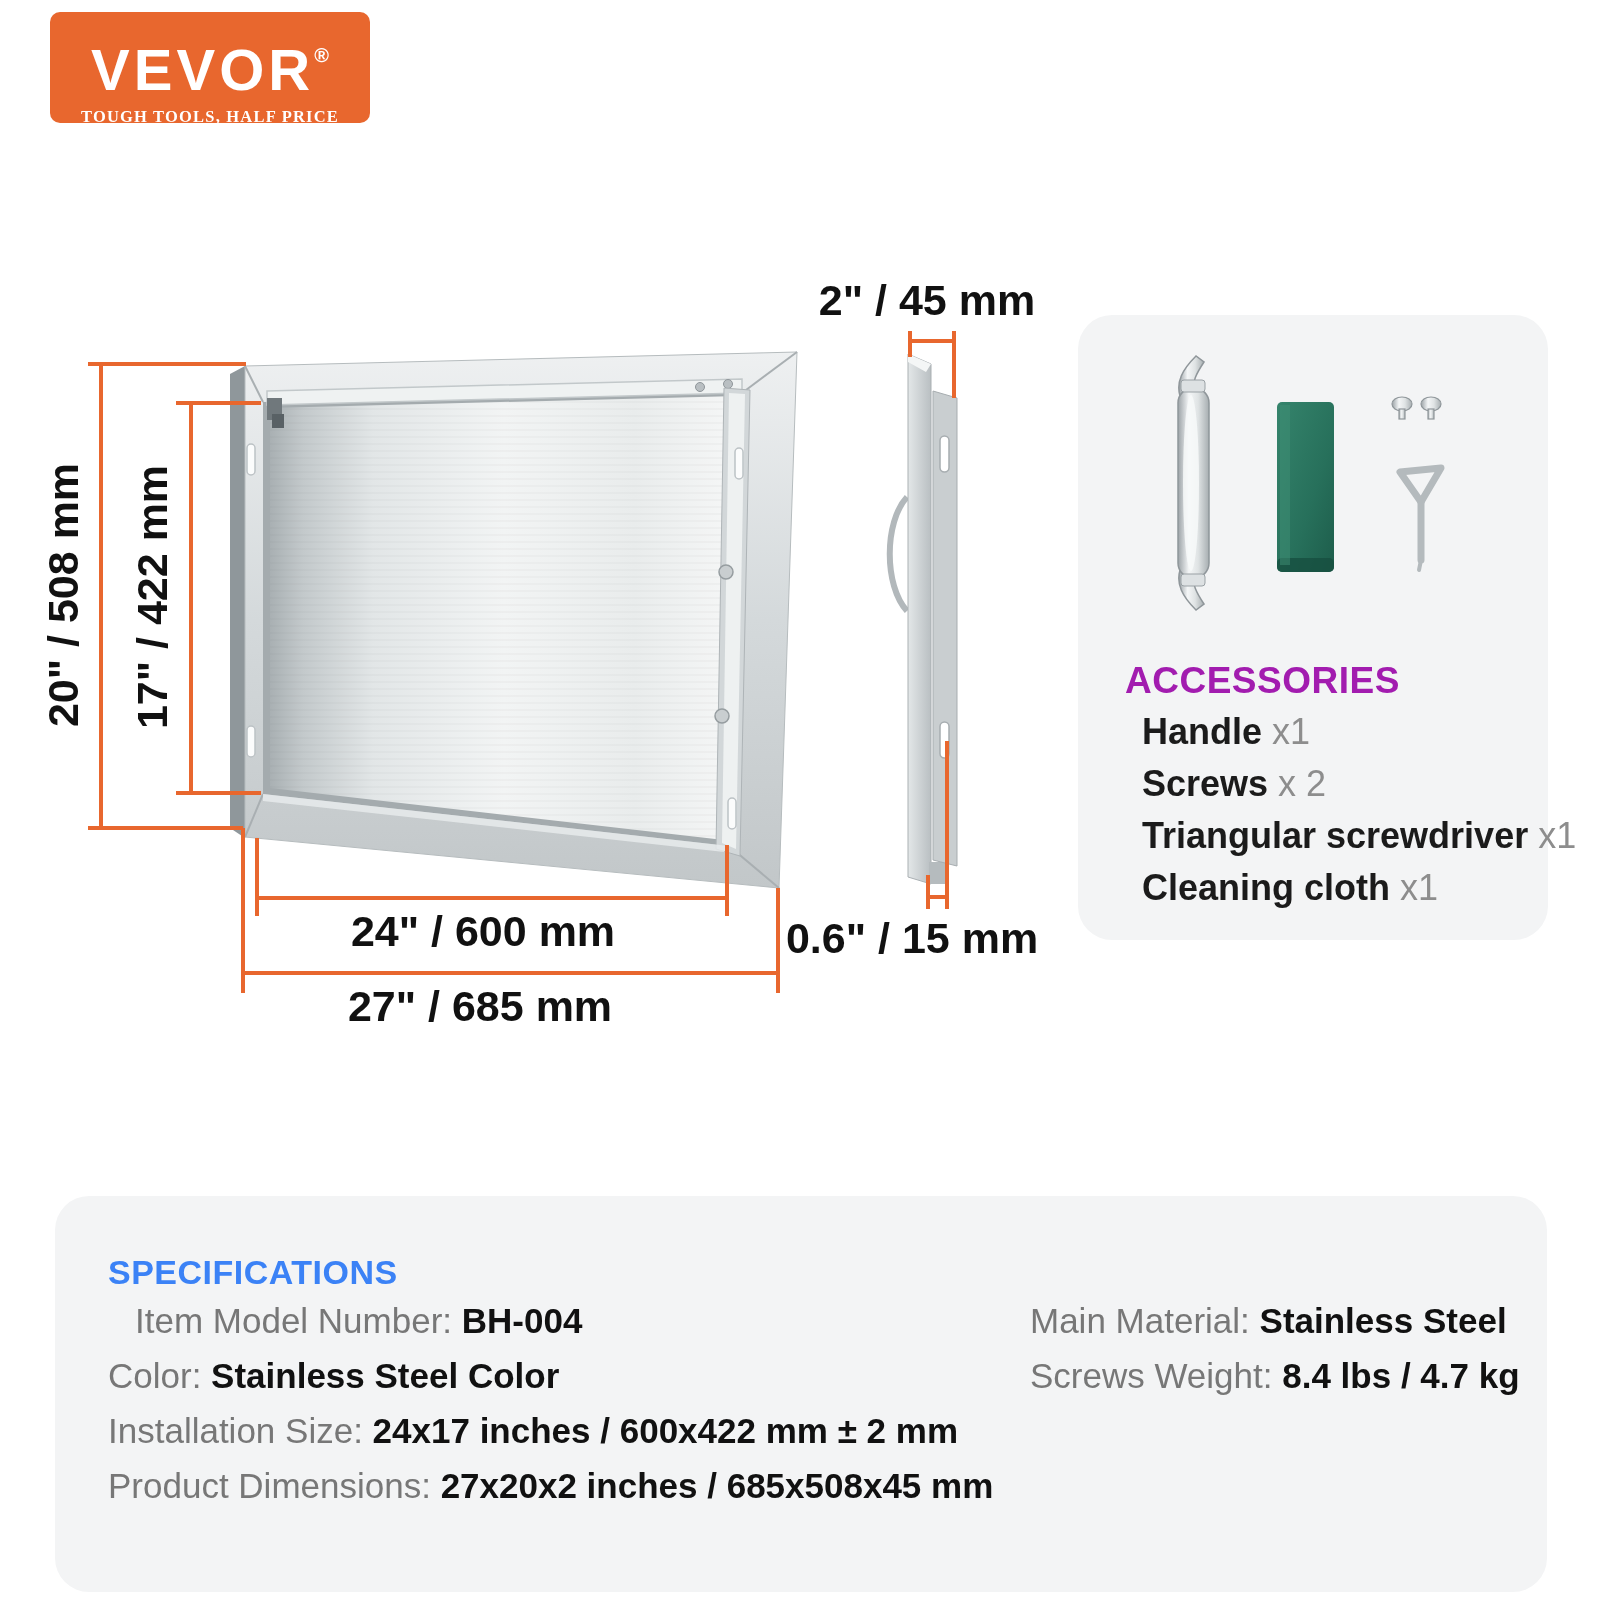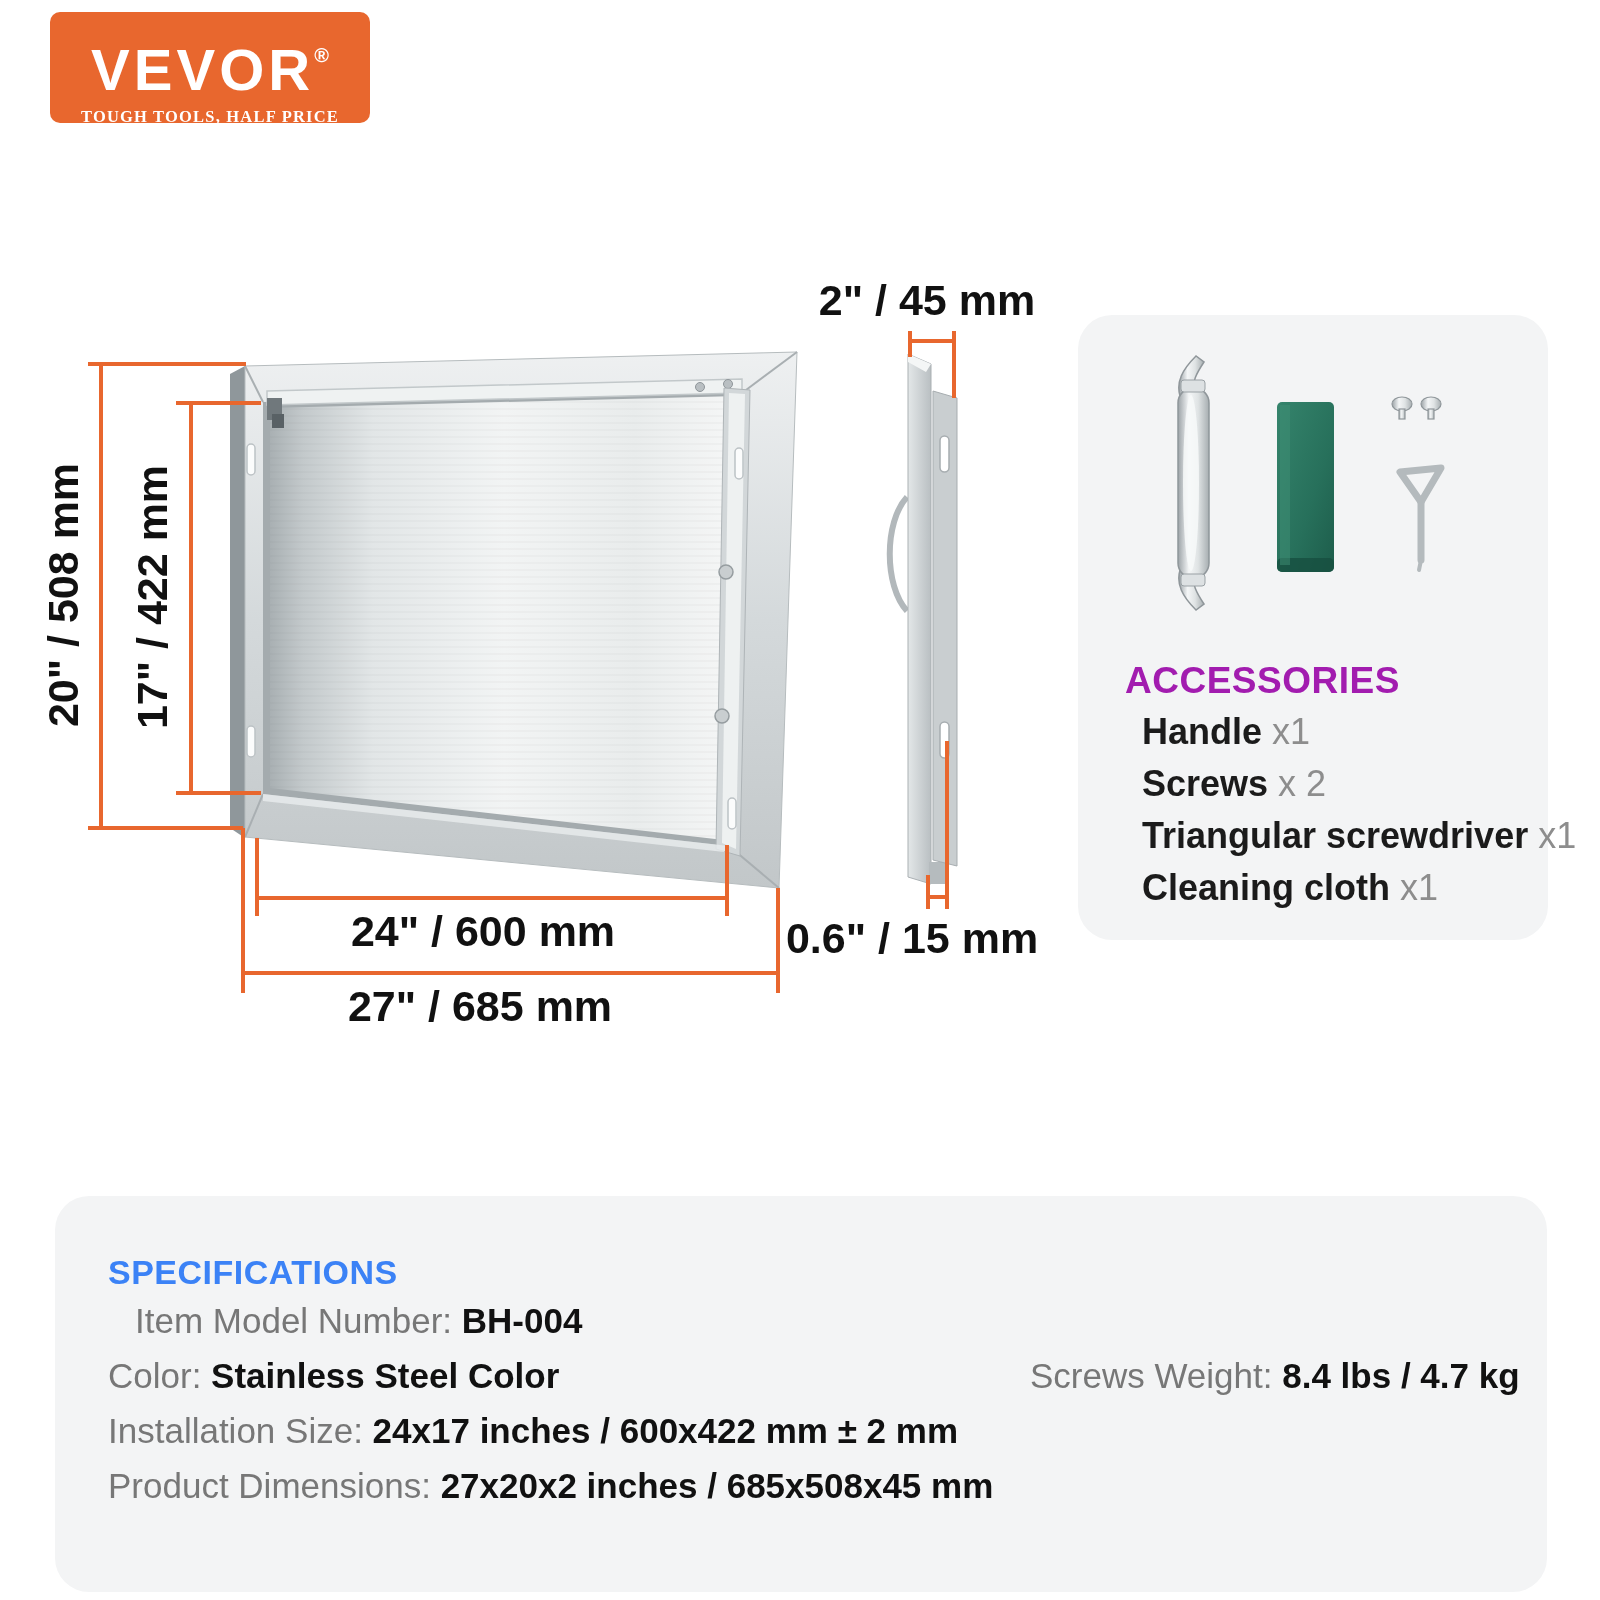--- a/index.html
+++ b/index.html
@@ -245,17 +245,20 @@
   <div class="spec-row" style="left:108px;top:1356px;">
     <span class="spec-label">Color: </span><span class="spec-value">Stainless Steel Color</span>
   </div>
   <div class="spec-row" style="left:108px;top:1411px;">
     <span class="spec-label">Installation Size: </span><span class="spec-value">24x17 inches / 600x422 mm ± 2 mm</span>
   </div>
   <div class="spec-row" style="left:108px;top:1466px;">
     <span class="spec-label">Product Dimensions: </span><span class="spec-value">27x20x2 inches / 685x508x45 mm</span>
   </div>
 
+  <div class="spec-row" style="left:1030px;top:1301px;">
+    <span class="spec-label">Main Material: </span><span class="spec-value">Stainless Steel</span>
+  </div>
   <div class="spec-row" style="left:1030px;top:1356px;">
     <span class="spec-label">Screws Weight: </span><span class="spec-value">8.4 lbs / 4.7 kg</span>
   </div>
 
 </div>
 
 </body></html>

